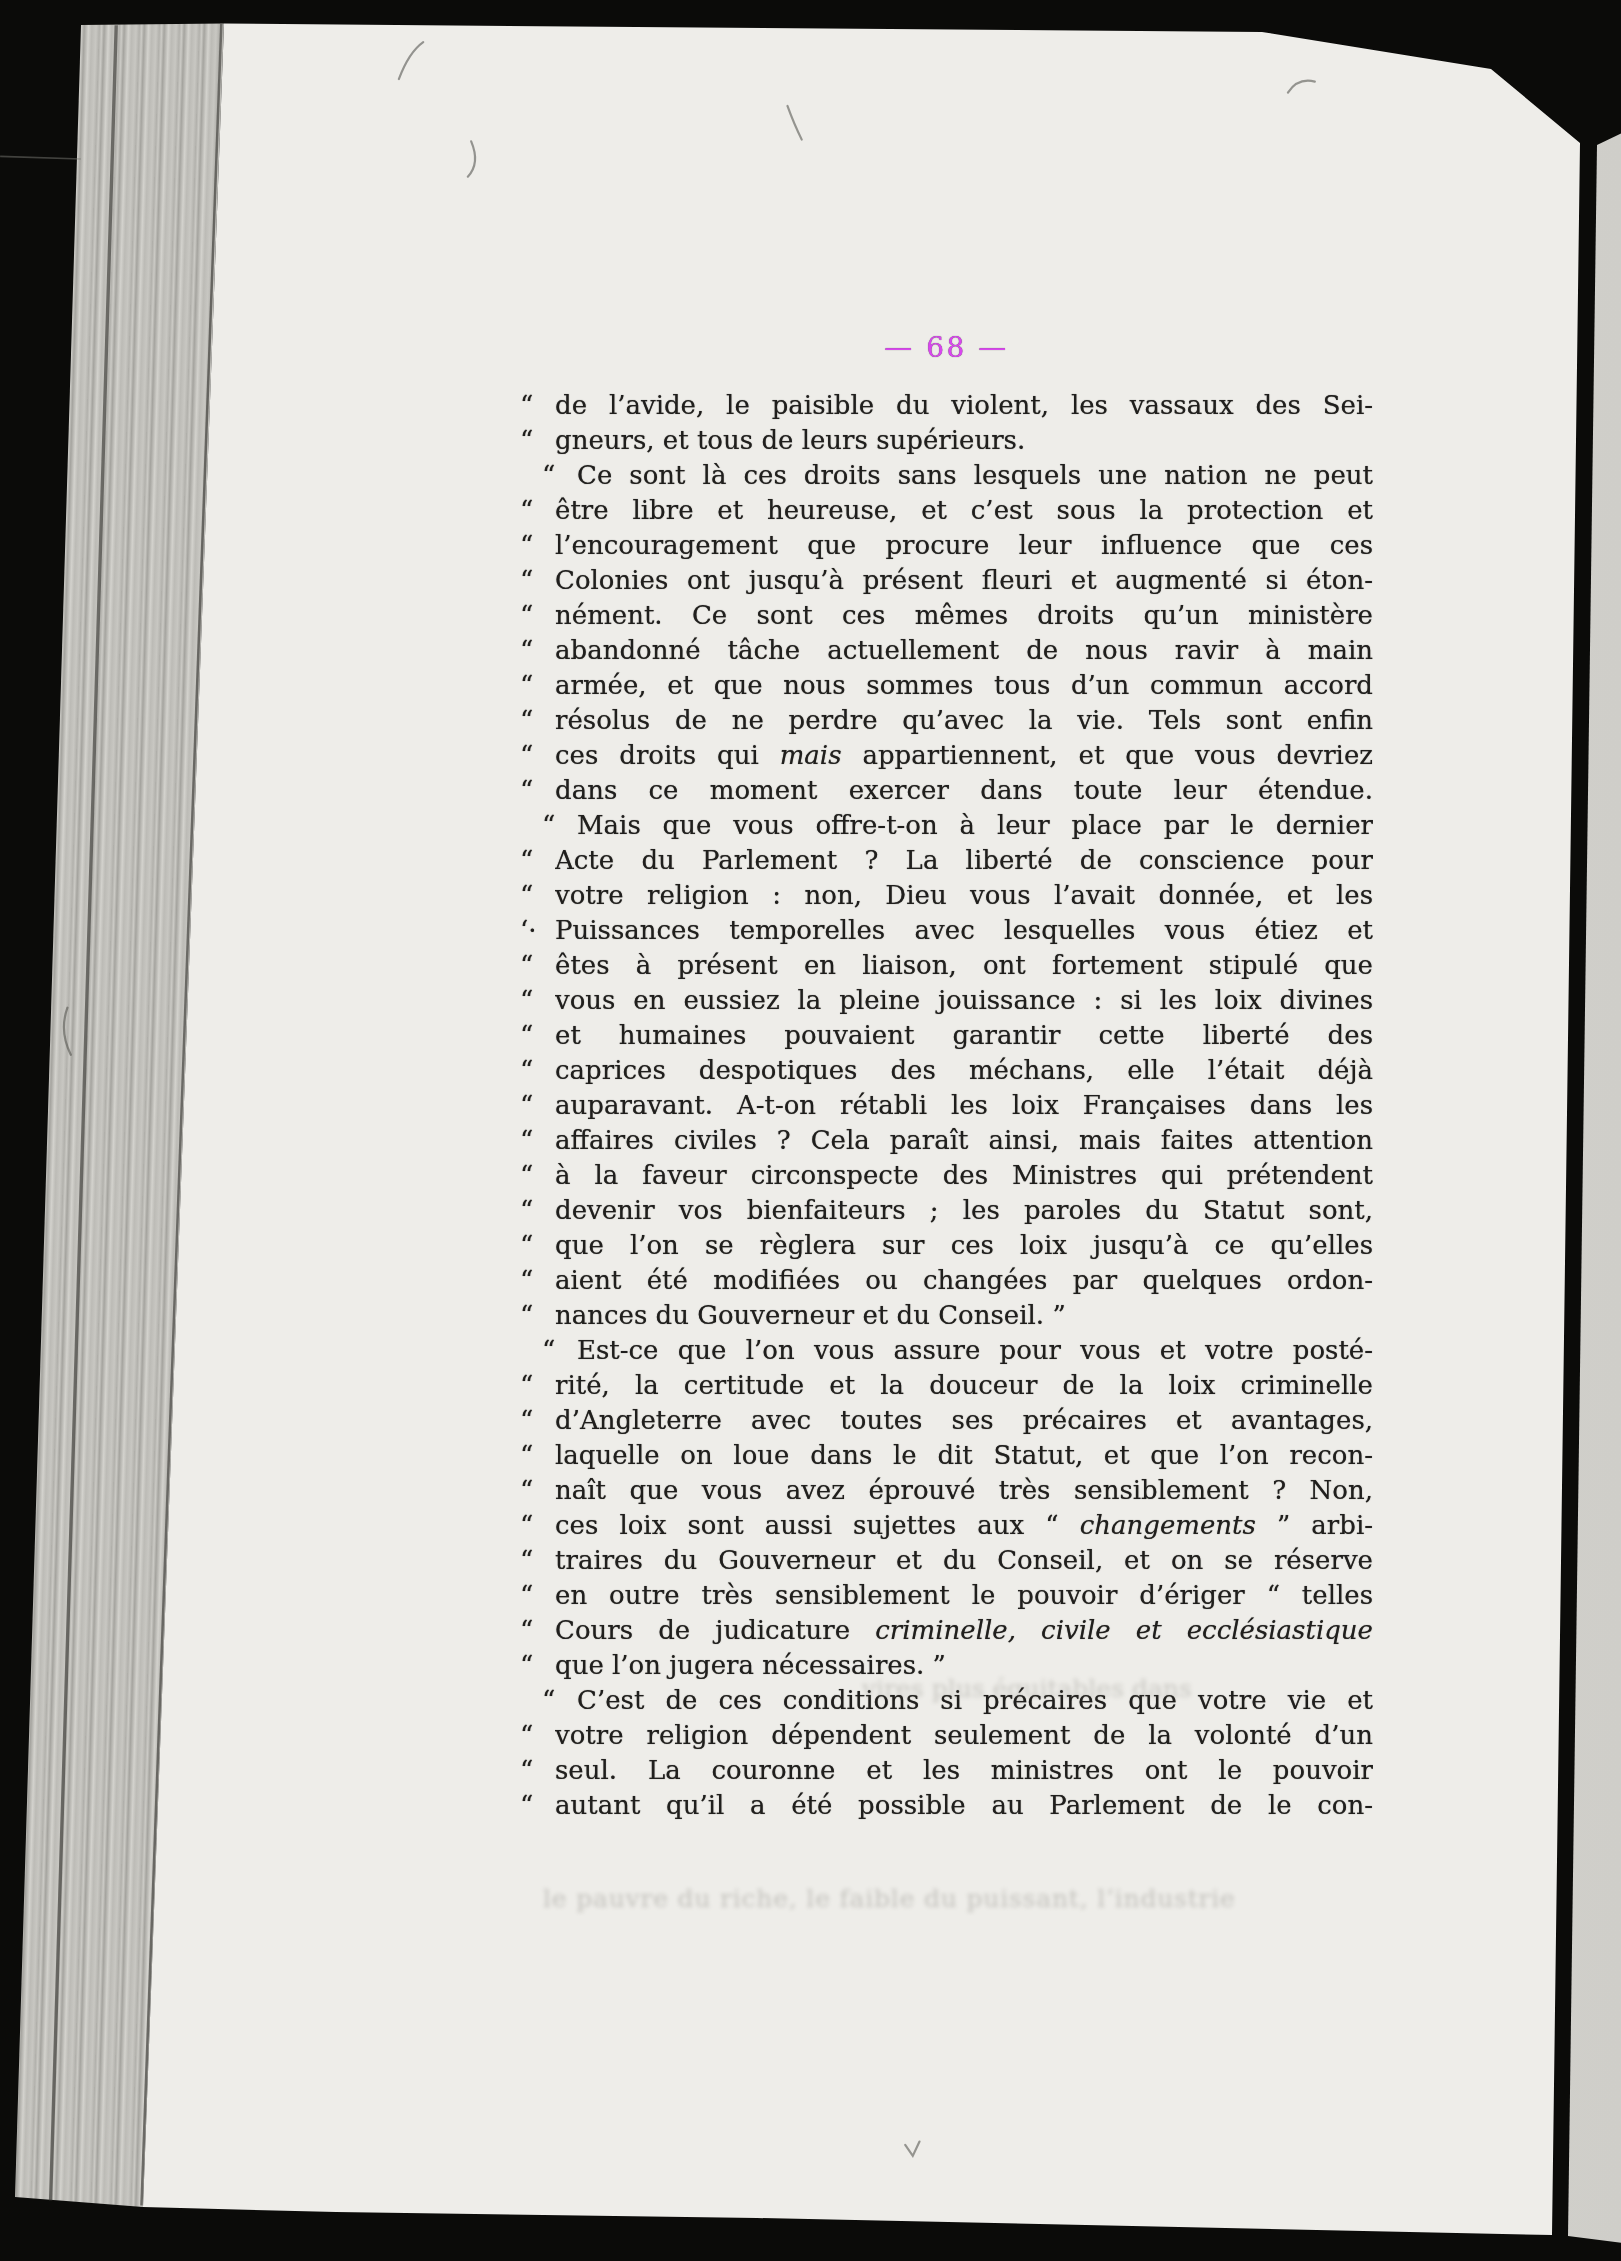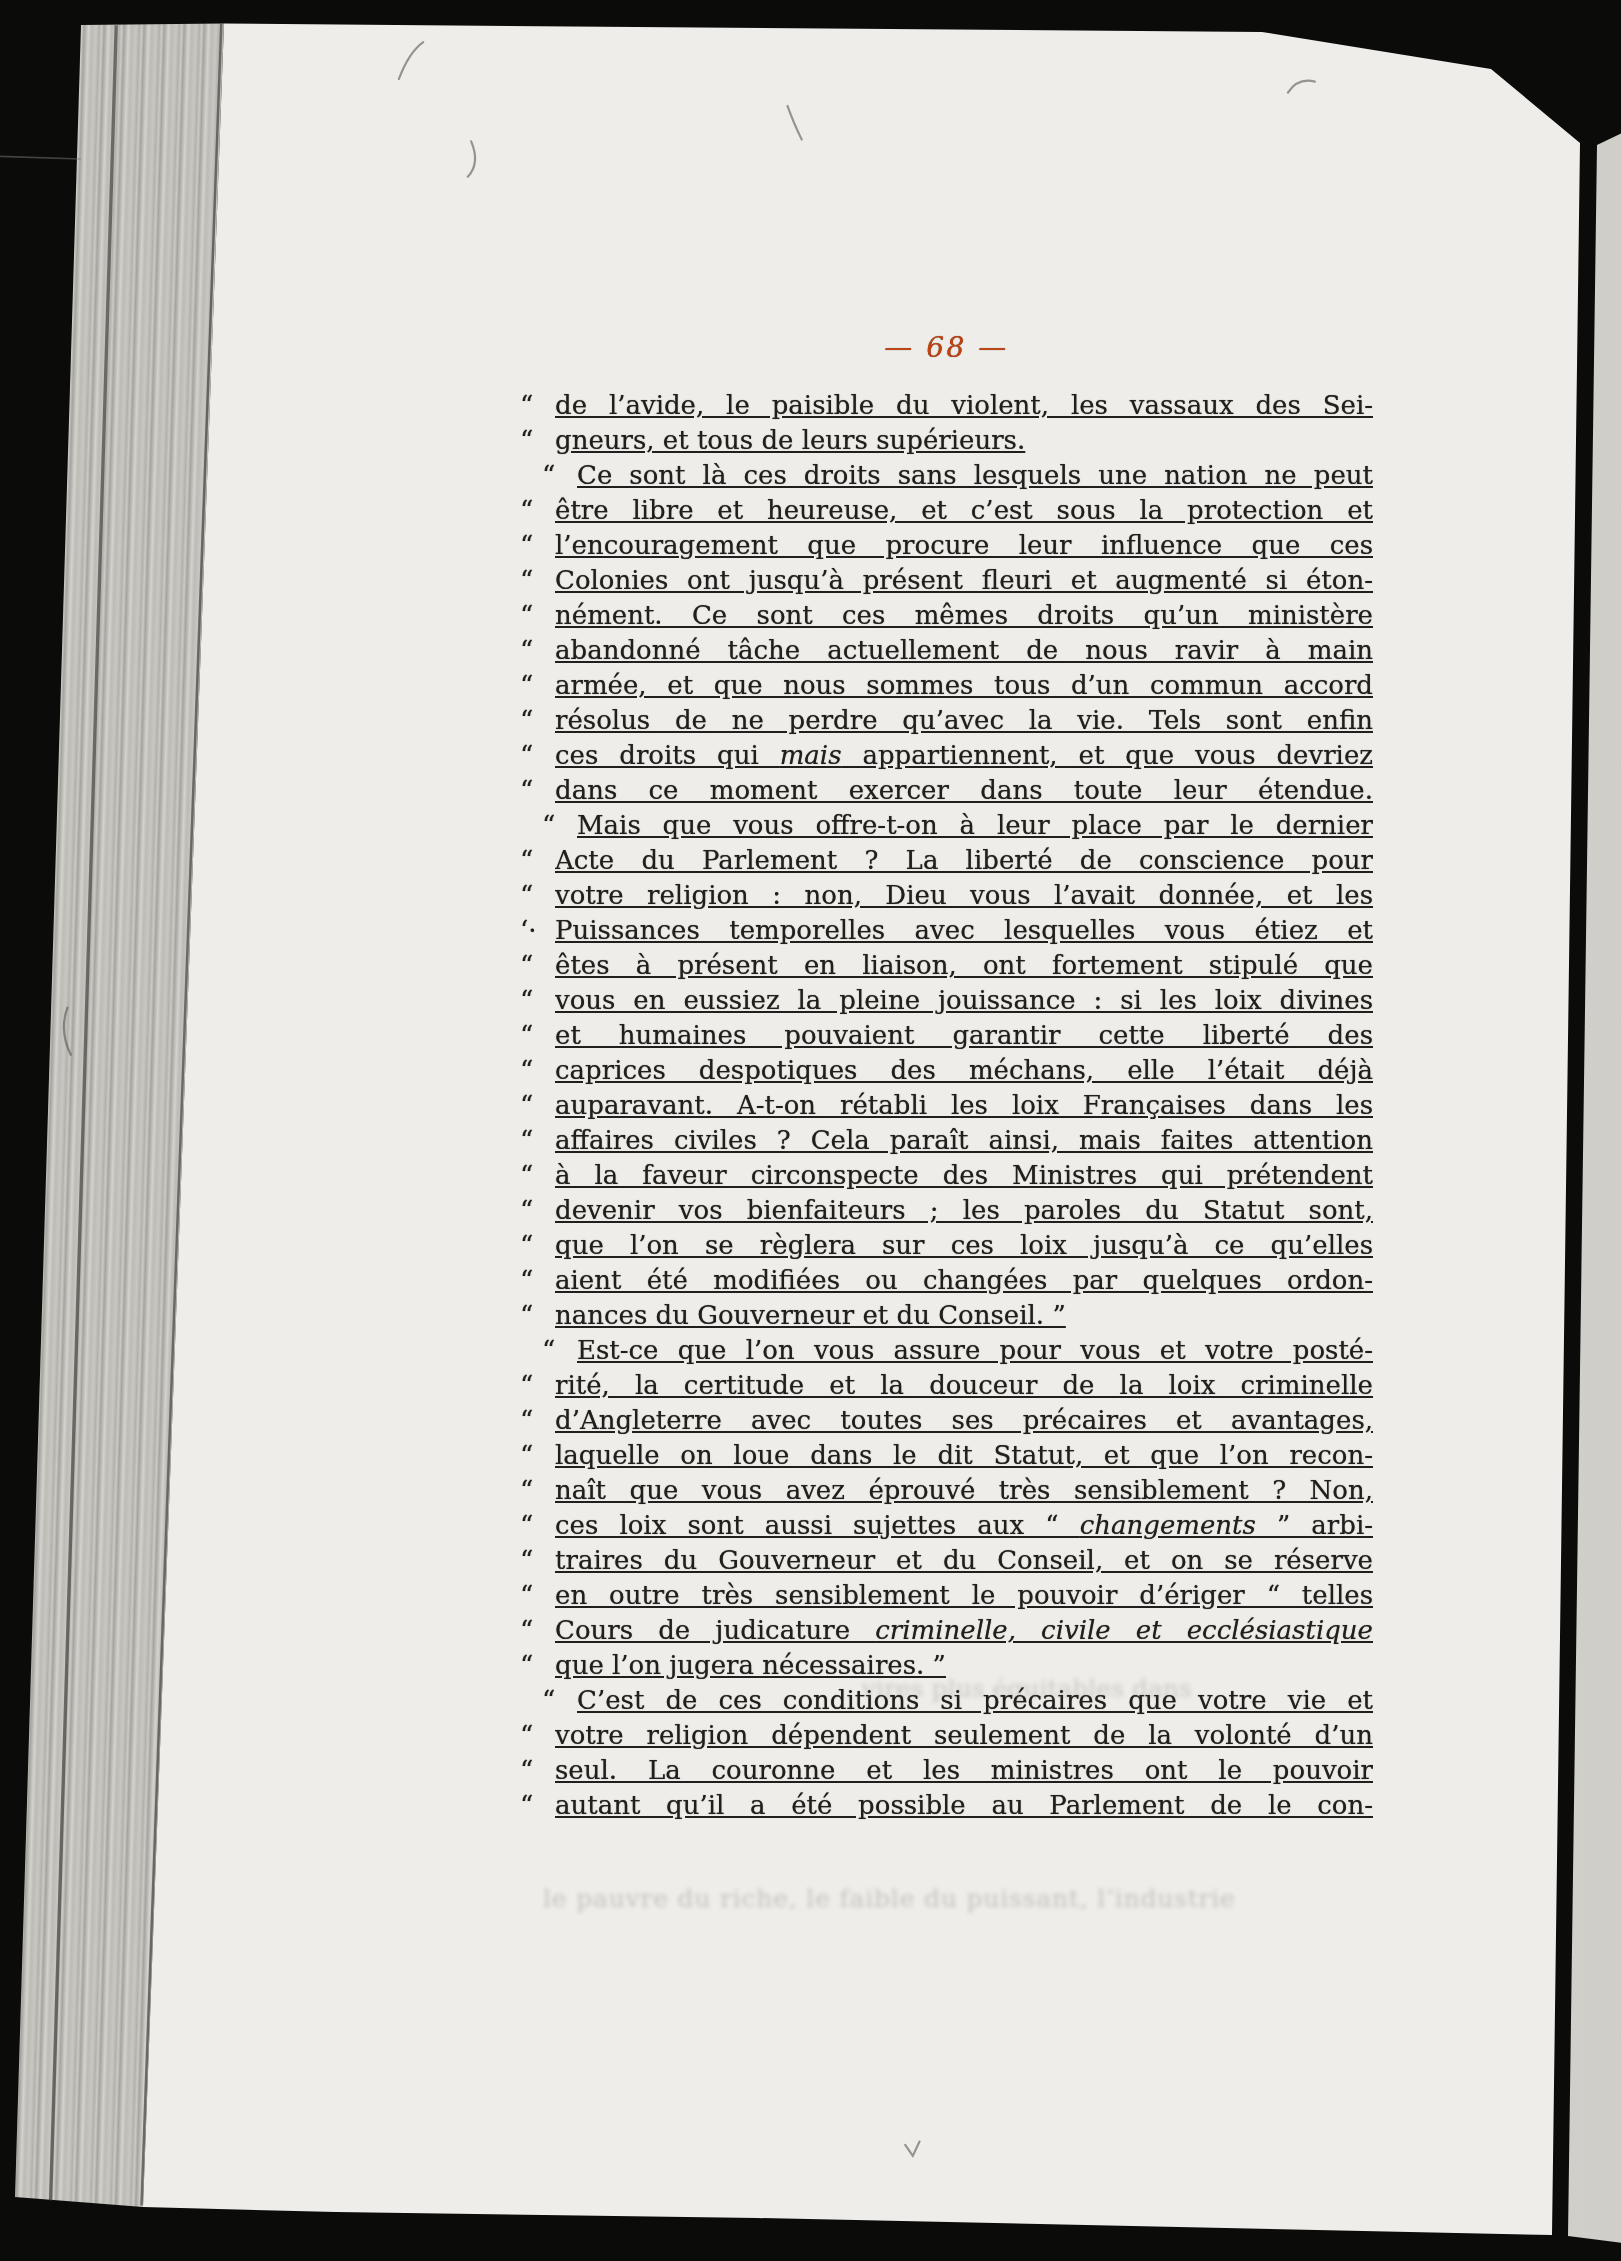--- a/index.html
+++ b/index.html
@@ -29,37 +29,35 @@
     background-color:#eeede9;
   }
   
   .facing-strip {
     position:absolute; inset:0;
     clip-path:polygon(1597px 145px, 1622px 133px, 1622px 2243px, 1568px 2236px);
     background:linear-gradient(to right,#6e6d68,#bab9b4 40%,#d4d3ce 75%,#cfceC9);
   }
   .pageno {
     position:absolute; left:520px; top:331px; width:853px;
-    text-align:center; font-size:28px; letter-spacing:2.5px; color:#c2410c;
+    text-align:center; font-size:28px; letter-spacing:2.5px; color:#d946ef;
     text-shadow:0 0 0.8px rgba(25,23,20,.8);
-    font-style:italic;
   }
   .text-block {
     position:absolute; left:520px; top:388px; width:853px;
     font-size:26px; line-height:35px; color:#201f1d;
     text-shadow:0 0 0.9px rgba(32,30,27,.72);
   }
   .line { display:flex; height:35px; }
   .line .q { flex:none; width:35px; }
   .line.indent .q { margin-left:22px; }
   .line .t {
     flex:1; height:35px; overflow:hidden;
     text-align:justify; text-align-last:justify;
     white-space:normal;
-    text-decoration:underline;
   }
   .line.short .t { text-align:right; text-align-last:left; }
   
   .ghost {
     position:absolute; color:#5e5c54; font-size:25px;
     filter:blur(1.9px); pointer-events:none; white-space:nowrap;
   }
   .ghost-1 { left:862px; top:1674px; opacity:.26; }
   .ghost-2 { left:543px;  top:1884px; opacity:.30; letter-spacing:0.8px; }
   .marks { position:absolute; left:0; top:0; pointer-events:none; }

